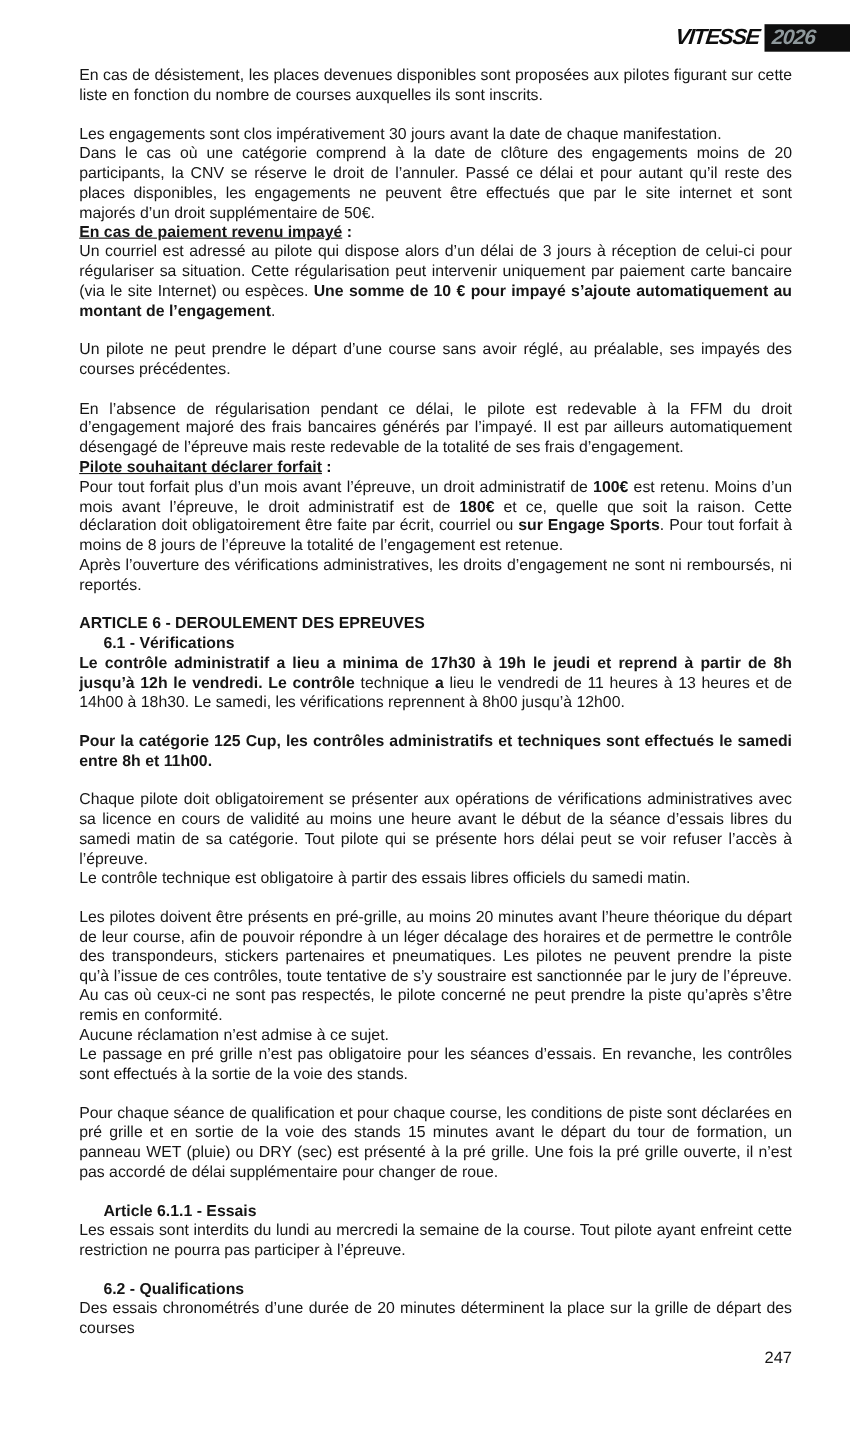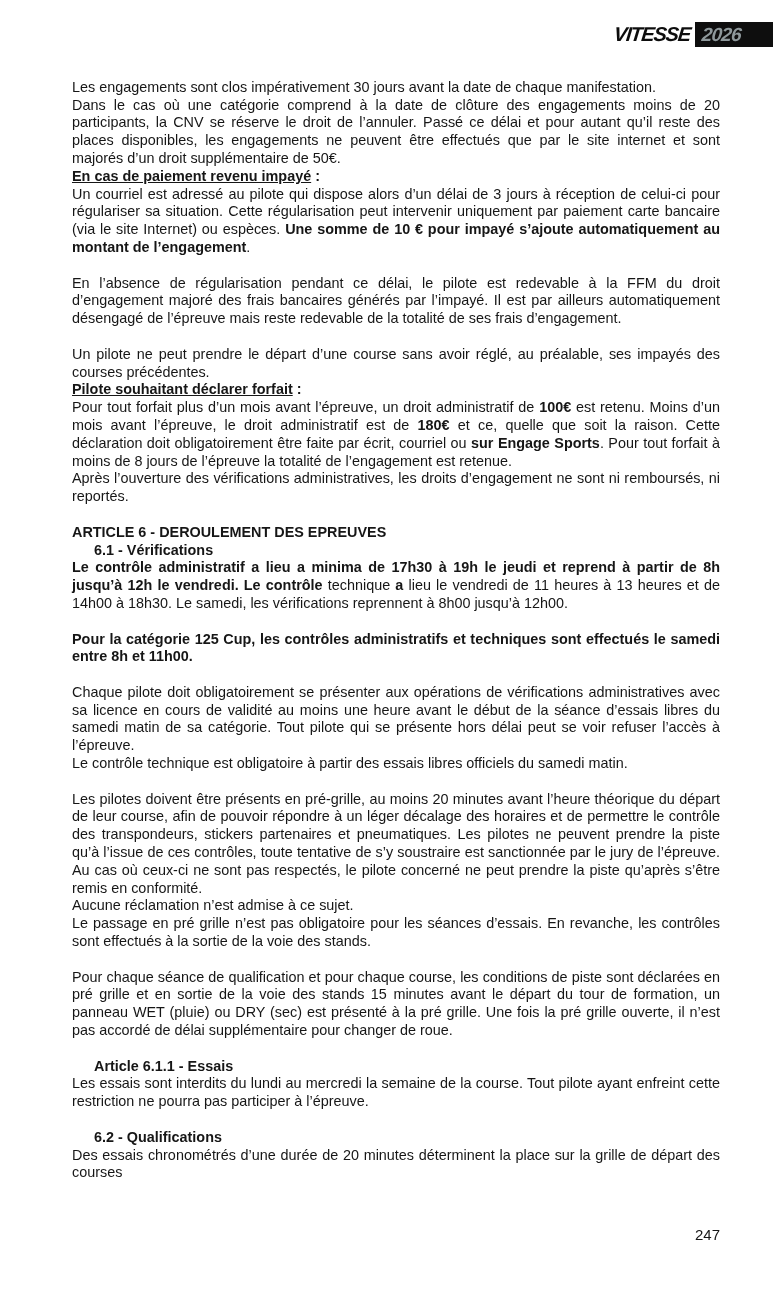--- a/index.html
+++ b/index.html
@@ -84,26 +84,27 @@
 <div class="page">
 
   <div class="header">
     <span class="brand">VITESSE</span>
     <span class="year-badge">
       <span class="year">2026</span>
     </span>
   </div>
 
   <div class="content" id="doc-body">
+      <p class="para"><span>En cas de désistement, les places devenues disponibles sont proposées aux pilotes figurant sur cette liste en fonction du nombre de courses auxquelles ils sont inscrits.</span></p>
       <p class="para gap"><span>Les engagements sont clos impérativement 30 jours avant la date de chaque manifestation.</span></p>
       <p class="para"><span>Dans le cas où une catégorie comprend à la date de clôture des engagements moins de 20 participants, la CNV se réserve le droit de l’annuler. Passé ce délai et pour autant qu’il reste des places disponibles, les engagements ne peuvent être effectués que par le site internet et sont majorés d’un droit supplémentaire de 50€.</span></p>
       <p class="heading-underlined"><span class="u">En cas de paiement revenu impayé</span><span> :</span></p>
       <p class="para"><span>Un courriel est adressé au pilote qui dispose alors d’un délai de 3 jours à réception de celui-ci pour régulariser sa situation. Cette régularisation peut intervenir uniquement par paiement carte bancaire (via le site Internet) ou espèces. </span><span class="bold">Une somme de 10 € pour impayé s’ajoute automatiquement au montant de l’engagement</span><span>.</span></p>
+      <p class="para gap"><span>Un pilote ne peut prendre le départ d’une course sans avoir réglé, au préalable, ses impayés des courses précédentes.</span></p>
       <p class="para gap"><span>En l’absence de régularisation pendant ce délai, le pilote est redevable à la FFM du droit d’engagement majoré des frais bancaires générés par l’impayé. Il est par ailleurs automatiquement désengagé de l’épreuve mais reste redevable de la totalité de ses frais d’engagement.</span></p>
-      <p class="para gap"><span>Un pilote ne peut prendre le départ d’une course sans avoir réglé, au préalable, ses impayés des courses précédentes.</span></p>
       <p class="heading-underlined"><span class="u">Pilote souhaitant déclarer forfait</span><span> :</span></p>
       <p class="para"><span>Pour tout forfait plus d’un mois avant l’épreuve, un droit administratif de </span><span class="bold">100€</span><span> est retenu. Moins d’un mois avant l’épreuve, le droit administratif est de </span><span class="bold">180€</span><span> et ce, quelle que soit la raison. Cette déclaration doit obligatoirement être faite par écrit, courriel ou </span><span class="bold">sur Engage Sports</span><span>. Pour tout forfait à moins de 8 jours de l’épreuve la totalité de l’engagement est retenue.</span></p>
       <p class="para"><span>Après l’ouverture des vérifications administratives, les droits d’engagement ne sont ni remboursés, ni reportés.</span></p>
       <p class="article-heading gap">ARTICLE 6 - DEROULEMENT DES EPREUVES</p>
       <p class="sub-heading">6.1 - Vérifications</p>
       <p class="para"><span class="bold">Le contrôle administratif a lieu a minima de 17h30 à 19h le jeudi et reprend à partir de 8h jusqu’à 12h le vendredi. Le contrôle </span><span>technique </span><span class="bold">a</span><span> lieu le vendredi de 11 heures à 13 heures et de 14h00 à 18h30. Le samedi, les vérifications reprennent à 8h00 jusqu’à 12h00.</span></p>
       <p class="para gap"><span class="bold">Pour la catégorie 125 Cup, les contrôles administratifs et techniques sont effectués le samedi entre 8h et 11h00.</span></p>
       <p class="para gap"><span>Chaque pilote doit obligatoirement se présenter aux opérations de vérifications administratives avec sa licence en cours de validité au moins une heure avant le début de la séance d’essais libres du samedi matin de sa catégorie. Tout pilote qui se présente hors délai peut se voir refuser l’accès à l’épreuve.</span></p>
       <p class="para"><span>Le contrôle technique est obligatoire à partir des essais libres officiels du samedi matin.</span></p>
       <p class="para gap"><span>Les pilotes doivent être présents en pré-grille, au moins 20 minutes avant l’heure théorique du départ de leur course, afin de pouvoir répondre à un léger décalage des horaires et de permettre le contrôle des transpondeurs, stickers partenaires et pneumatiques. Les pilotes ne peuvent prendre la piste qu’à l’issue de ces contrôles, toute tentative de s’y soustraire est sanctionnée par le jury de l’épreuve. Au cas où ceux-ci ne sont pas respectés, le pilote concerné ne peut prendre la piste qu’après s’être remis en conformité.</span></p>

